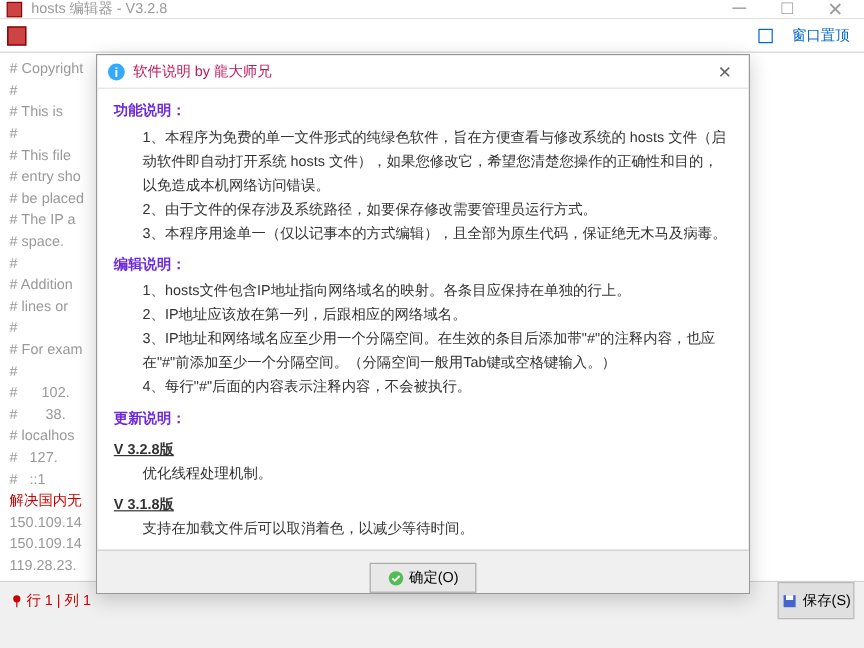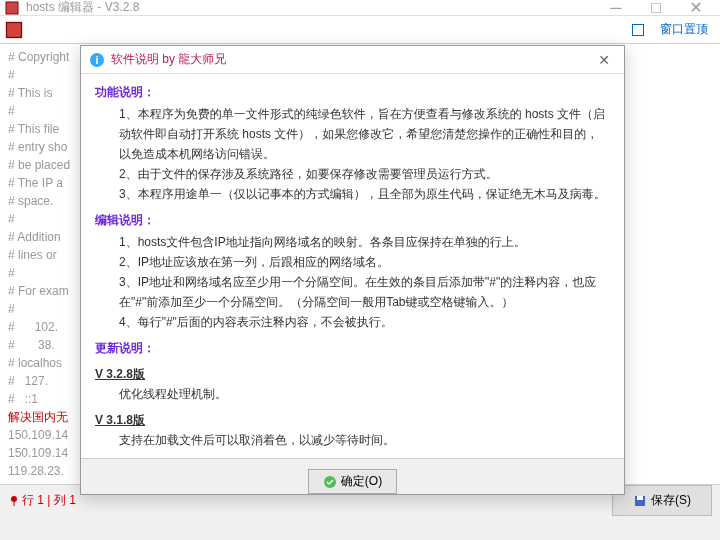--- a/index.html
+++ b/index.html
@@ -27,21 +27,21 @@
 .section-header { color: #6d28d9; font-weight: bold; margin-top: 6px; margin-bottom: 2px; }
 .section-header.first { margin-top: 0; }
 .version-label { font-weight: bold; text-decoration: underline; margin-top: 6px; }
 .indent { padding-left: 24px; }
 .dialog-footer { height: 36px; border-top: 1px solid #d0d0d0; background: #f0f0f0; display: flex; align-items: flex-end; justify-content: center; }
 .dialog-ok-btn { padding: 3px 14px; background: #e8e8e8; border: 1px solid #aaa; font-size: 12px; display: flex; align-items: center; gap: 4px; cursor: pointer; }
 .ok-icon { width: 14px; height: 14px; }
 .statusbar { height: 32px; background: #f0f0f0; border-top: 1px solid #d0d0d0; display: flex; padding: 0 8px; font-size: 12px; }
 .status-pos { color: #c00; display: flex; align-items: center; gap: 2px; }
 .status-spacer { flex: 1; }
-.status-btn { padding: 4px 20px; background: #e0e0e0; border: 1px solid #bbb; font-size: 12px; display: flex; align-items: center; gap: 4px; margin-left: 8px; cursor: pointer; }
+.status-btn { padding: 4px 2px; background: #e0e0e0; border: 1px solid #bbb; font-size: 12px; display: flex; align-items: center; gap: 4px; margin-left: 8px; cursor: pointer; }
 .status-btn.exit { background: #e8c0c0; border-color: #c99; }
 .btn-icon { width: 14px; height: 14px; }
 </style>
 </head>
 <body>
 
 <div class="titlebar">
   <svg class="titlebar-icon" viewBox="0 0 16 16">
       <rect x="2" y="2" width="12" height="12" fill="#c44" stroke="#800"></rect>
     </svg>

